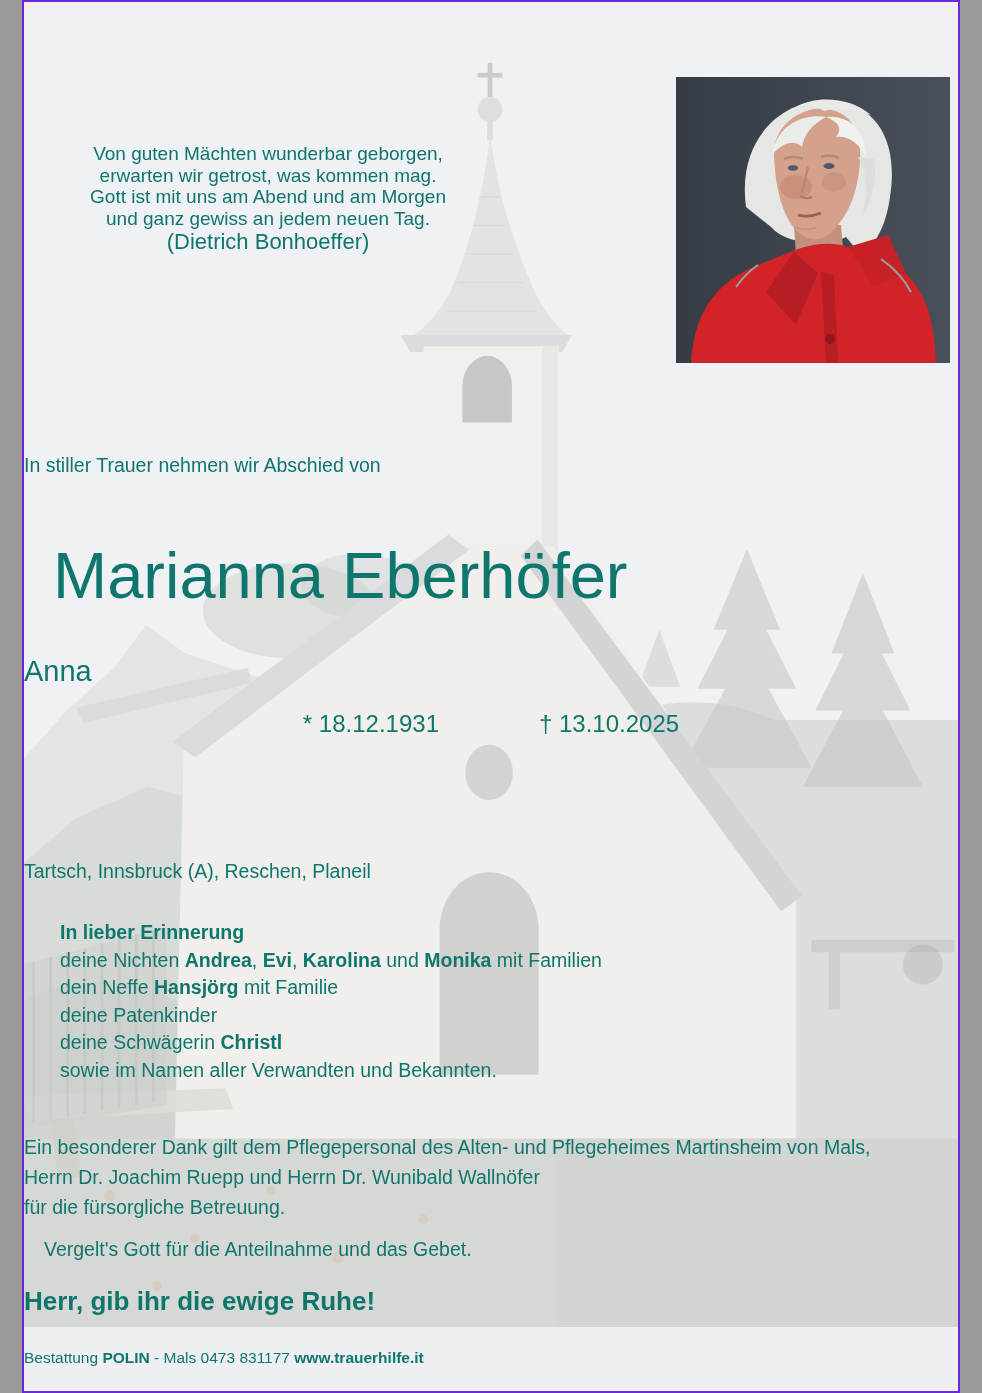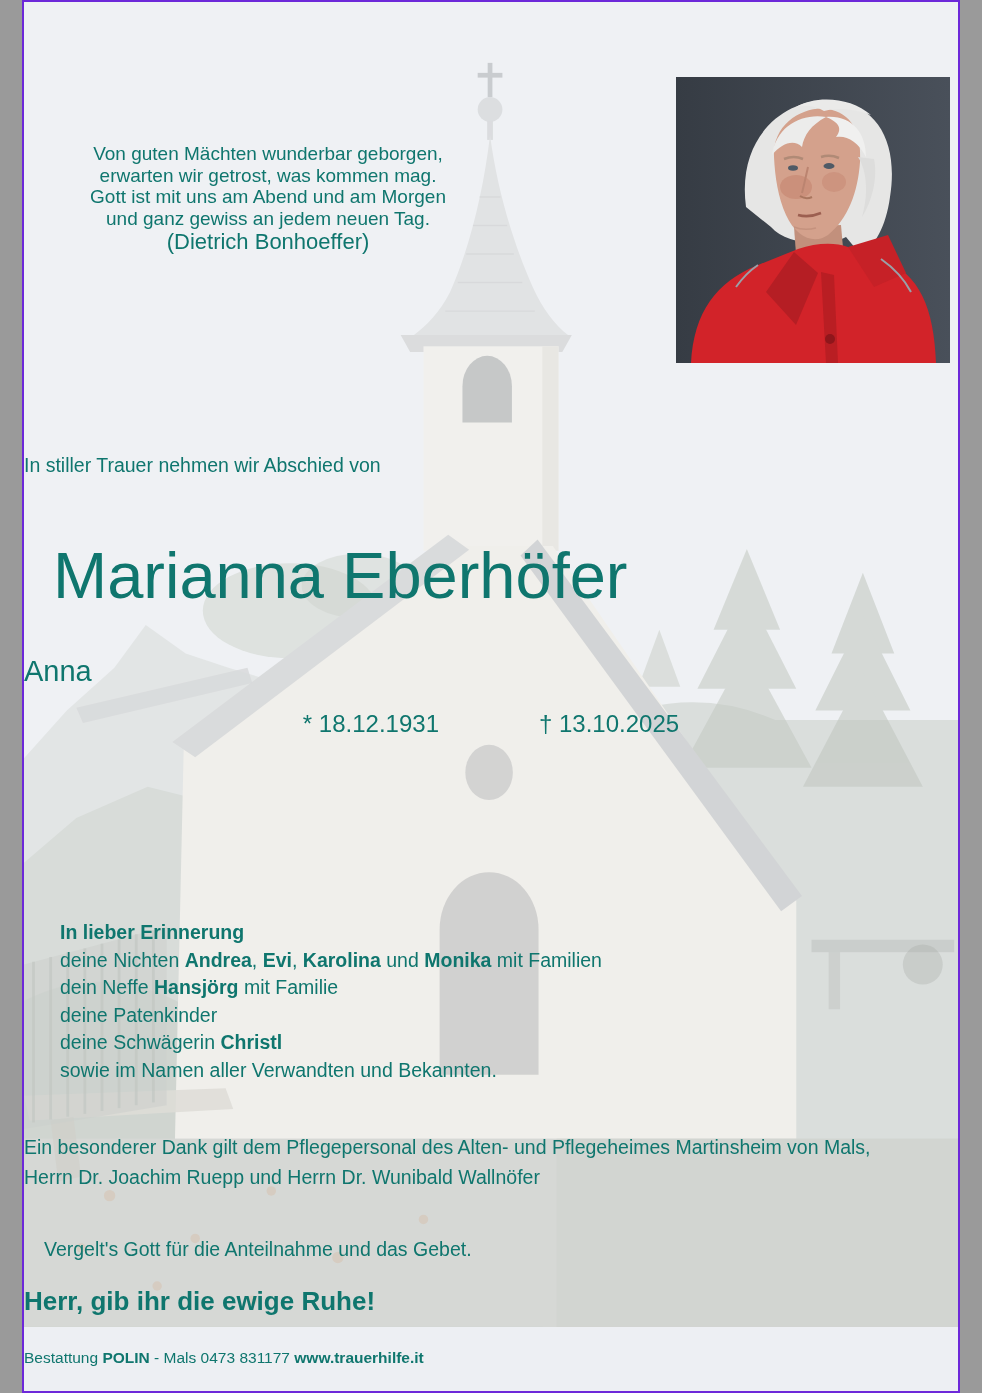--- a/index.html
+++ b/index.html
@@ -193,34 +193,36 @@
   <div class="txt intro">In stiller Trauer nehmen wir Abschied von</div>
   <div class="txt name">Marianna Eberhöfer</div>
   <div class="txt nickname">Anna</div>
 
   <div class="txt dates">
     <span>* 18.12.1931</span>
     <span>† 13.10.2025</span>
   </div>
 
 
+  <div class="txt places">Tartsch, Innsbruck (A), Reschen, Planeil</div>
 
   <div class="txt memorial">
     <div class="b">In lieber Erinnerung</div>
     <div><span>deine Nichten </span><span class="b">Andrea</span><span>, </span><span class="b">Evi</span><span>, </span><span class="b">Karolina</span><span> und </span><span class="b">Monika</span><span> mit Familien</span></div>
     <div><span>dein Neffe </span><span class="b">Hansjörg</span><span> mit Familie</span></div>
     <div>deine Patenkinder</div>
     <div><span>deine Schwägerin </span><span class="b">Christl</span></div>
     <div>sowie im Namen aller Verwandten und Bekannten.</div>
   </div>
 
 
   <div class="txt thanks">
     <div>Ein besonderer Dank gilt dem Pflegepersonal des Alten- und Pflegeheimes Martinsheim von Mals,</div>
     <div>Herrn Dr. Joachim Ruepp und Herrn Dr. Wunibald Wallnöfer</div>
+    <div>für die fürsorgliche Betreuung.</div>
   </div>
 
   <div class="txt gratitude">Vergelt's Gott für die Anteilnahme und das Gebet.</div>
   <div class="txt closing">Herr, gib ihr die ewige Ruhe!</div>
 
   <div class="txt footer"><span>Bestattung </span><span class="b">POLIN</span><span> - Mals 0473 831177  </span><span class="b">www.trauerhilfe.it</span></div>
 
 </div>
 
 </body></html>

